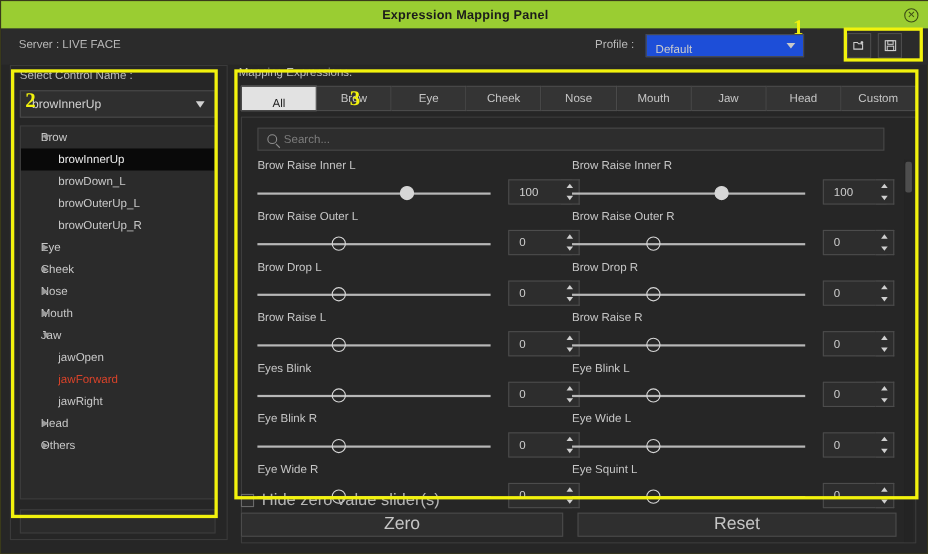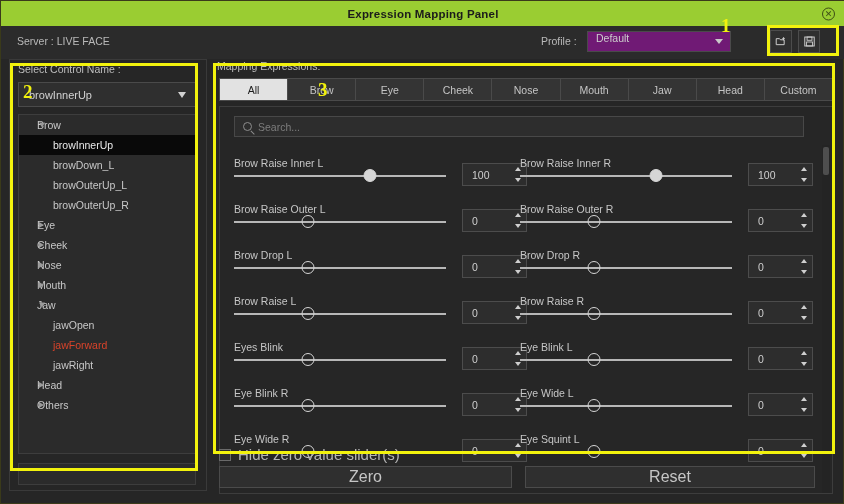--- a/index.html
+++ b/index.html
@@ -41,23 +41,23 @@
   #server-label {
     position:absolute; left:16px; top:9px;
     color:#b9b9b9; font-size:10.5px;
   }
   #profile-label {
     position:absolute; left:540px; top:9px;
     color:#b9b9b9; font-size:10.5px;
   }
   #profile-select {
     position:absolute; left:586px; top:5px; width:144px; height:21px;
-    background:#701a75; border:1px solid #4a4a4a;
+    background:#1d4ed8; border:1px solid #4a4a4a;
     color:#ccc; font-size:10.5px;
-    display:flex; align-items:flex-start; padding-left:8px;
+    display:flex; align-items:flex-end; padding-left:8px;
     cursor:pointer;
   }
   #profile-select .caret {
     position:absolute; right:7px; top:7px;
     width:0;height:0;border-left:4px solid transparent;border-right:4px solid transparent;
     border-top:5px solid #c9c9c9;
   }
   .hdr-icon-btn {
     position:absolute; top:4px; width:22px; height:23px;
     background:#2f2f2f; border:1px solid #4c4c4c;
@@ -124,21 +124,21 @@
     display:flex;
   }
   .tab{
     flex:1; height:23px;
     background:#343434; border:1px solid #4a4a4a; border-left:none;
     color:#c5c5c5; font-size:10.5px;
     display:flex;align-items:center;justify-content:center;
     cursor:pointer;
   }
   .tab:first-child{ border-left:1px solid #4a4a4a; }
-  .tab.active{ background:#e2e2e2; color:#1c1c1c; }
+  .tab.active{ background:#e2e2e2; color:#1c1c1c;align-items:flex-end; }
 
   #slider-area{
     position:absolute; left:6px; top:47px; width:614px; height:388px;
     background:#262626; border:1px solid #3d3d3d;
     overflow:hidden;
   }
   #search-box{
     position:absolute; left:14px; top:9px; width:570px; height:21px;
     background:#2d2d2d; border:1px solid #484848;
     display:flex;align-items:center;padding-left:8px;cursor:text;
@@ -154,21 +154,21 @@
   #search-box .ph{ color:#7d7d7d; font-size:10.5px; }
 
   #rows{
     position:absolute; left:0; top:38px; width:614px; height:348px;
   }
   .row-pair{ position:relative; height:46px; }
   .cell{ position:absolute; top:0; width:288px; height:46px; }
   .cell.left{ left:14px; }
   .cell.right{ left:300px; }
   .cell .lbl{
-    position:absolute; left:0; top:12px;
+    position:absolute; left:0; top:0;
     color:#c6c6c6; font-size:10.5px; white-space:nowrap;
   }
   .slider{
     position:absolute; left:0; top:24px; width:212px; height:14px;
     cursor:pointer;
   }
   .slider .track{
     position:absolute; left:0; top:6px; width:212px; height:1.5px;
     background:#b7b7b7;
   }

